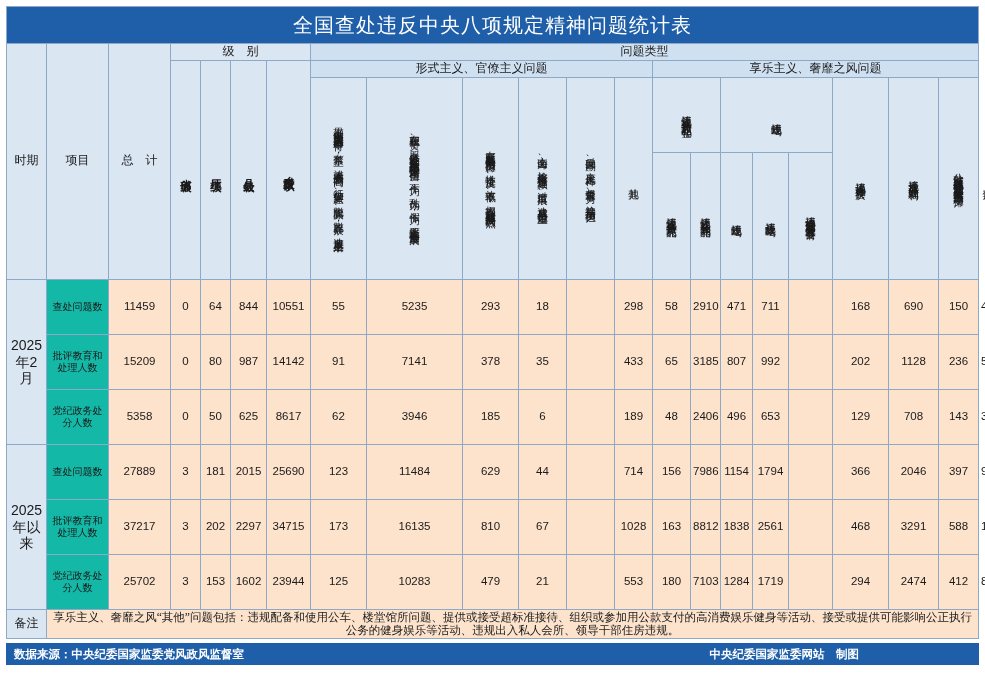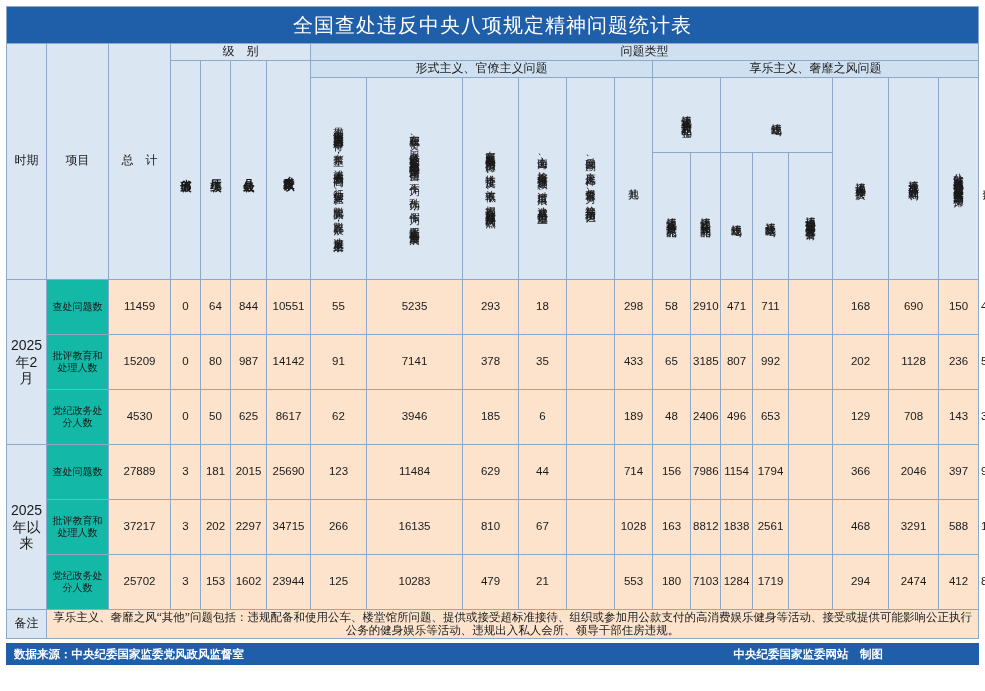--- a/index.html
+++ b/index.html
@@ -101,21 +101,21 @@
     display:flex;
     align-items:center;
     height:22px;
     background:#1f5fa9;
     color:#ffffff;
     font-size:11.5px;
     font-weight:bold;
     box-sizing:border-box;
   }
   .footer .left{padding-left:8px;}
-  .footer .right{margin-left:auto;padding-right:96px;}
+  .footer .right{margin-left:auto;padding-right:120px;}
   .hdr-sub{
     background:#dbe6f3;
     font-size:10.5px;
     font-weight:normal;
   }
 </style>
 </head>
 <body>
 
 <div class="sheet">
@@ -233,21 +233,21 @@
     <td class="data">807</td>
     <td class="data">992</td>
     <td class="data"></td>
     <td class="data">202</td>
     <td class="data">1128</td>
     <td class="data">236</td>
     <td class="data">516</td>
   </tr>
   <tr>
     <td class="rowlabel">党纪政务处分人数</td>
-    <td class="data">4530</td>
+    <td class="data">5358</td>
     <td class="data">0</td>
     <td class="data">50</td>
     <td class="data">625</td>
     <td class="data">8617</td>
     <td class="data">62</td>
     <td class="data">3946</td>
     <td class="data">185</td>
     <td class="data">6</td>
     <td class="data"></td>
     <td class="data">189</td>
@@ -286,21 +286,21 @@
     <td class="data">397</td>
     <td class="data">996</td>
   </tr>
   <tr>
     <td class="rowlabel">批评教育和处理人数</td>
     <td class="data">37217</td>
     <td class="data">3</td>
     <td class="data">202</td>
     <td class="data">2297</td>
     <td class="data">34715</td>
-    <td class="data">266</td>
+    <td class="data">173</td>
     <td class="data">16135</td>
     <td class="data">810</td>
     <td class="data">67</td>
     <td class="data"></td>
     <td class="data">1028</td>
     <td class="data">163</td>
     <td class="data">8812</td>
     <td class="data">1838</td>
     <td class="data">2561</td>
     <td class="data"></td>

